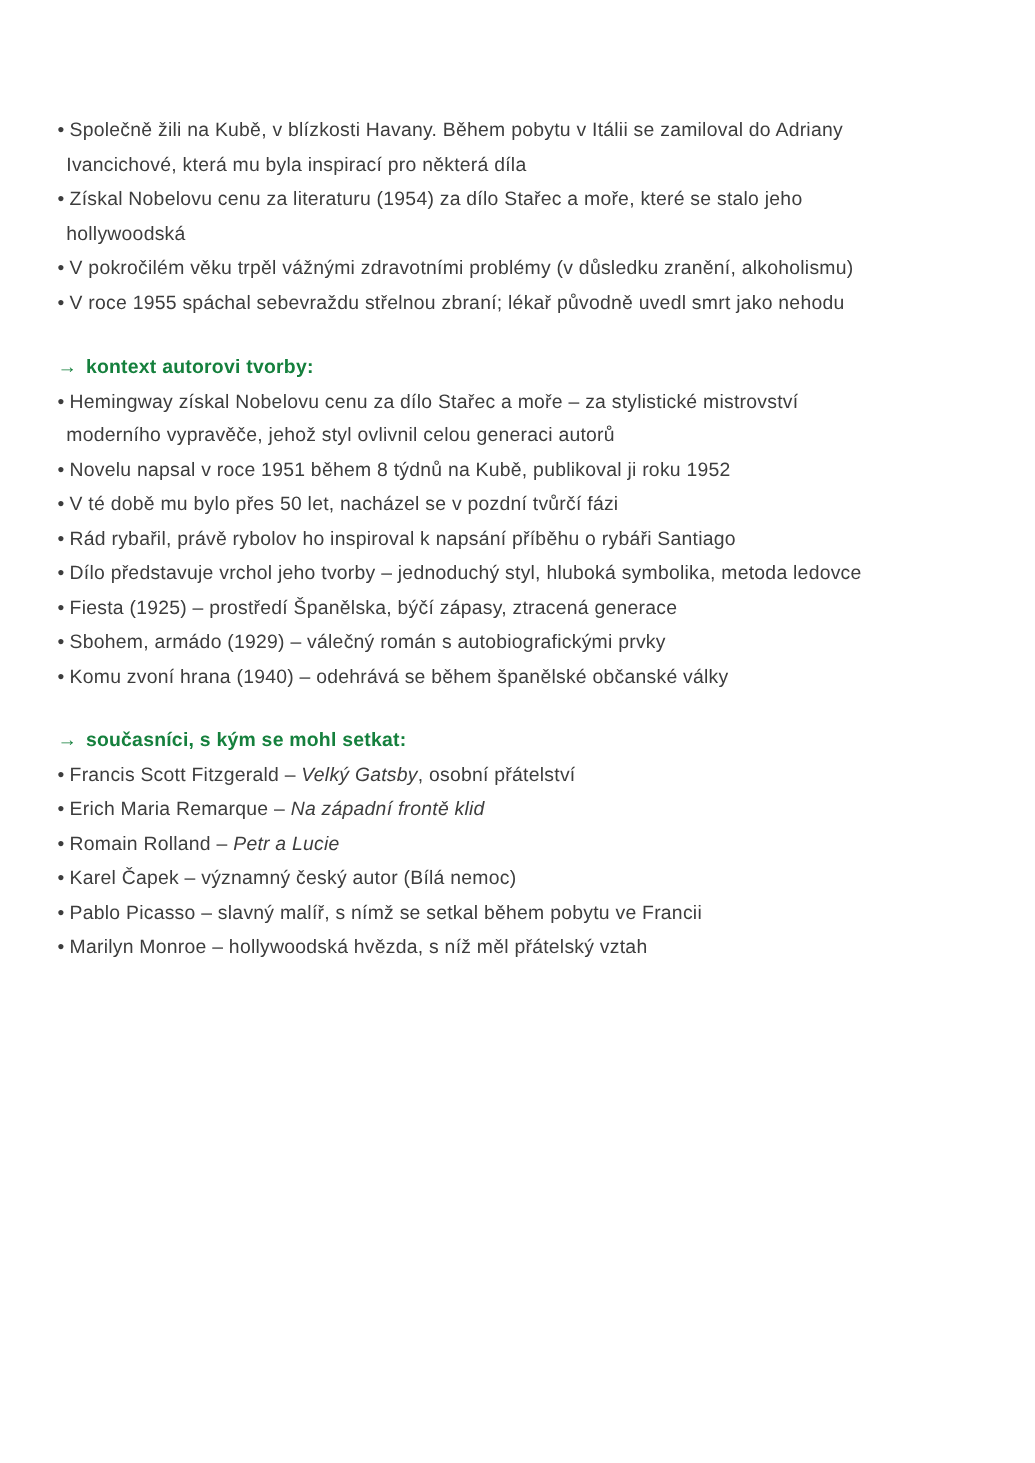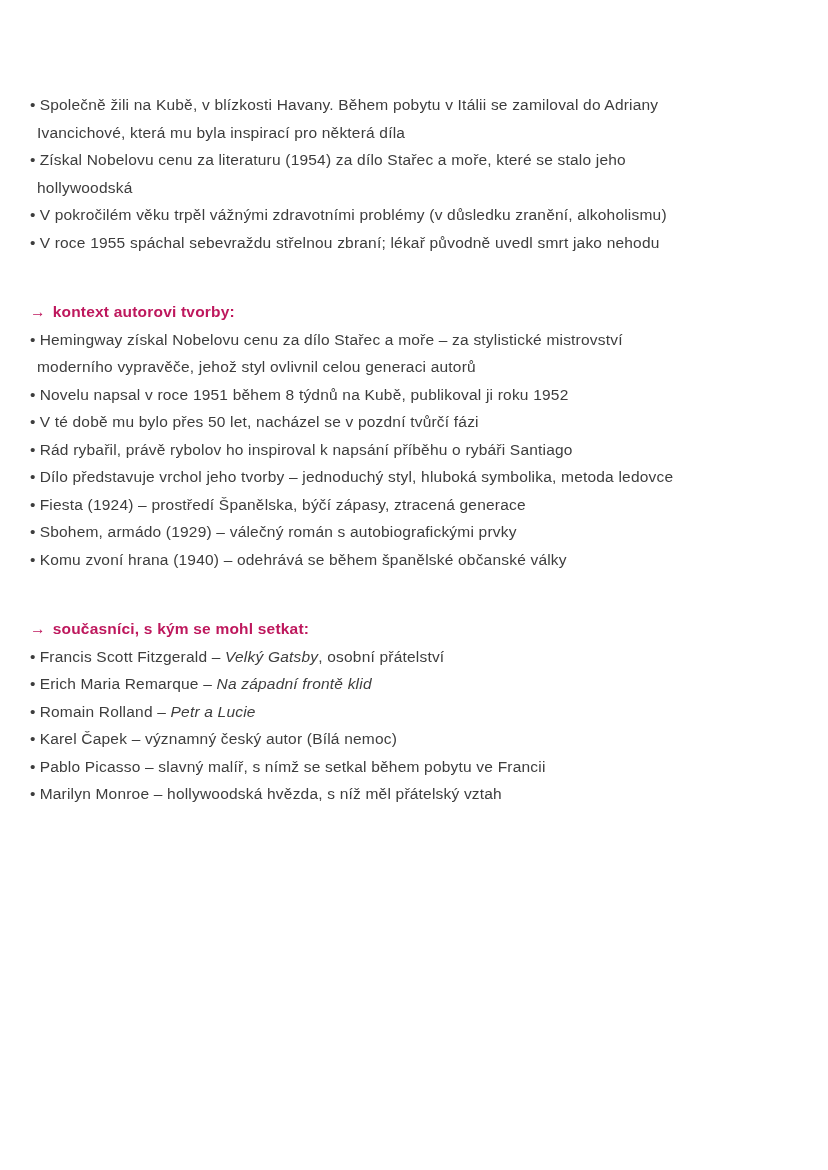--- a/index.html
+++ b/index.html
@@ -6,35 +6,35 @@
     margin: 0;
     padding: 0;
     background: #ffffff;
   }
   .page {
     position: relative;
     width: 828px;
     height: 912px;
     background: #ffffff;
     box-sizing: border-box;
-    padding: 91px 34px 0 30px;
+    padding: 91px 34px 0 46px;
     overflow: hidden;
   }
   .doc {
     font-family: "Liberation Sans", "DejaVu Sans", sans-serif;
     font-size: 15.5px;
     line-height: 27.5px;
     letter-spacing: 0.2px;
     color: #3d3d3d;
     max-width: 764px;
   }
   .heading {
     font-weight: 700;
-    color: #be185d;
-    margin-top: 42px;
+    color: #15803d;
+    margin-top: 24px;
   }
   .heading .arrow {
     display: inline-block;
     margin-right: 7px;
     font-weight: 700;
   }
   .item {
     padding-left: 7px;
     text-indent: -7px;
   }
@@ -53,21 +53,21 @@
       <div class="item"><span class="bullet">•</span><span>Společně žili na Kubě, v blízkosti Havany. Během pobytu v Itálii se zamiloval do Adriany</span><br><span>Ivancichové, která mu byla inspirací pro některá díla</span></div>
       <div class="item"><span class="bullet">•</span><span>Získal Nobelovu cenu za literaturu (1954) za dílo Stařec a moře, které se stalo jeho</span><br><span>hollywoodská</span></div>
       <div class="item"><span class="bullet">•</span><span>V pokročilém věku trpěl vážnými zdravotními problémy (v důsledku zranění, alkoholismu)</span></div>
       <div class="item"><span class="bullet">•</span><span>V roce 1955 spáchal sebevraždu střelnou zbraní; lékař původně uvedl smrt jako nehodu</span></div>
       <div class="heading"><span class="arrow">→</span><span>kontext autorovi tvorby:</span></div>
       <div class="item"><span class="bullet">•</span><span>Hemingway získal Nobelovu cenu za dílo Stařec a moře – za stylistické mistrovství</span><br><span>moderního vypravěče, jehož styl ovlivnil celou generaci autorů</span></div>
       <div class="item"><span class="bullet">•</span><span>Novelu napsal v roce 1951 během 8 týdnů na Kubě, publikoval ji roku 1952</span></div>
       <div class="item"><span class="bullet">•</span><span>V té době mu bylo přes 50 let, nacházel se v pozdní tvůrčí fázi</span></div>
       <div class="item"><span class="bullet">•</span><span>Rád rybařil, právě rybolov ho inspiroval k napsání příběhu o rybáři Santiago</span></div>
       <div class="item"><span class="bullet">•</span><span>Dílo představuje vrchol jeho tvorby – jednoduchý styl, hluboká symbolika, metoda ledovce</span></div>
-      <div class="item"><span class="bullet">•</span><span>Fiesta (1924) – prostředí Španělska, býčí zápasy, ztracená generace</span></div>
+      <div class="item"><span class="bullet">•</span><span>Fiesta (1925) – prostředí Španělska, býčí zápasy, ztracená generace</span></div>
       <div class="item"><span class="bullet">•</span><span>Sbohem, armádo (1929) – válečný román s autobiografickými prvky</span></div>
       <div class="item"><span class="bullet">•</span><span>Komu zvoní hrana (1940) – odehrává se během španělské občanské války</span></div>
       <div class="heading"><span class="arrow">→</span><span>současníci, s kým se mohl setkat:</span></div>
       <div class="item"><span class="bullet">•</span><span>Francis Scott Fitzgerald – </span><em>Velký Gatsby</em><span>, osobní přátelství</span></div>
       <div class="item"><span class="bullet">•</span><span>Erich Maria Remarque – </span><em>Na západní frontě klid</em></div>
       <div class="item"><span class="bullet">•</span><span>Romain Rolland – </span><em>Petr a Lucie</em></div>
       <div class="item"><span class="bullet">•</span><span>Karel Čapek – významný český autor (Bílá nemoc)</span></div>
       <div class="item"><span class="bullet">•</span><span>Pablo Picasso – slavný malíř, s nímž se setkal během pobytu ve Francii</span></div>
       <div class="item"><span class="bullet">•</span><span>Marilyn Monroe – hollywoodská hvězda, s níž měl přátelský vztah</span></div>
     </div>

